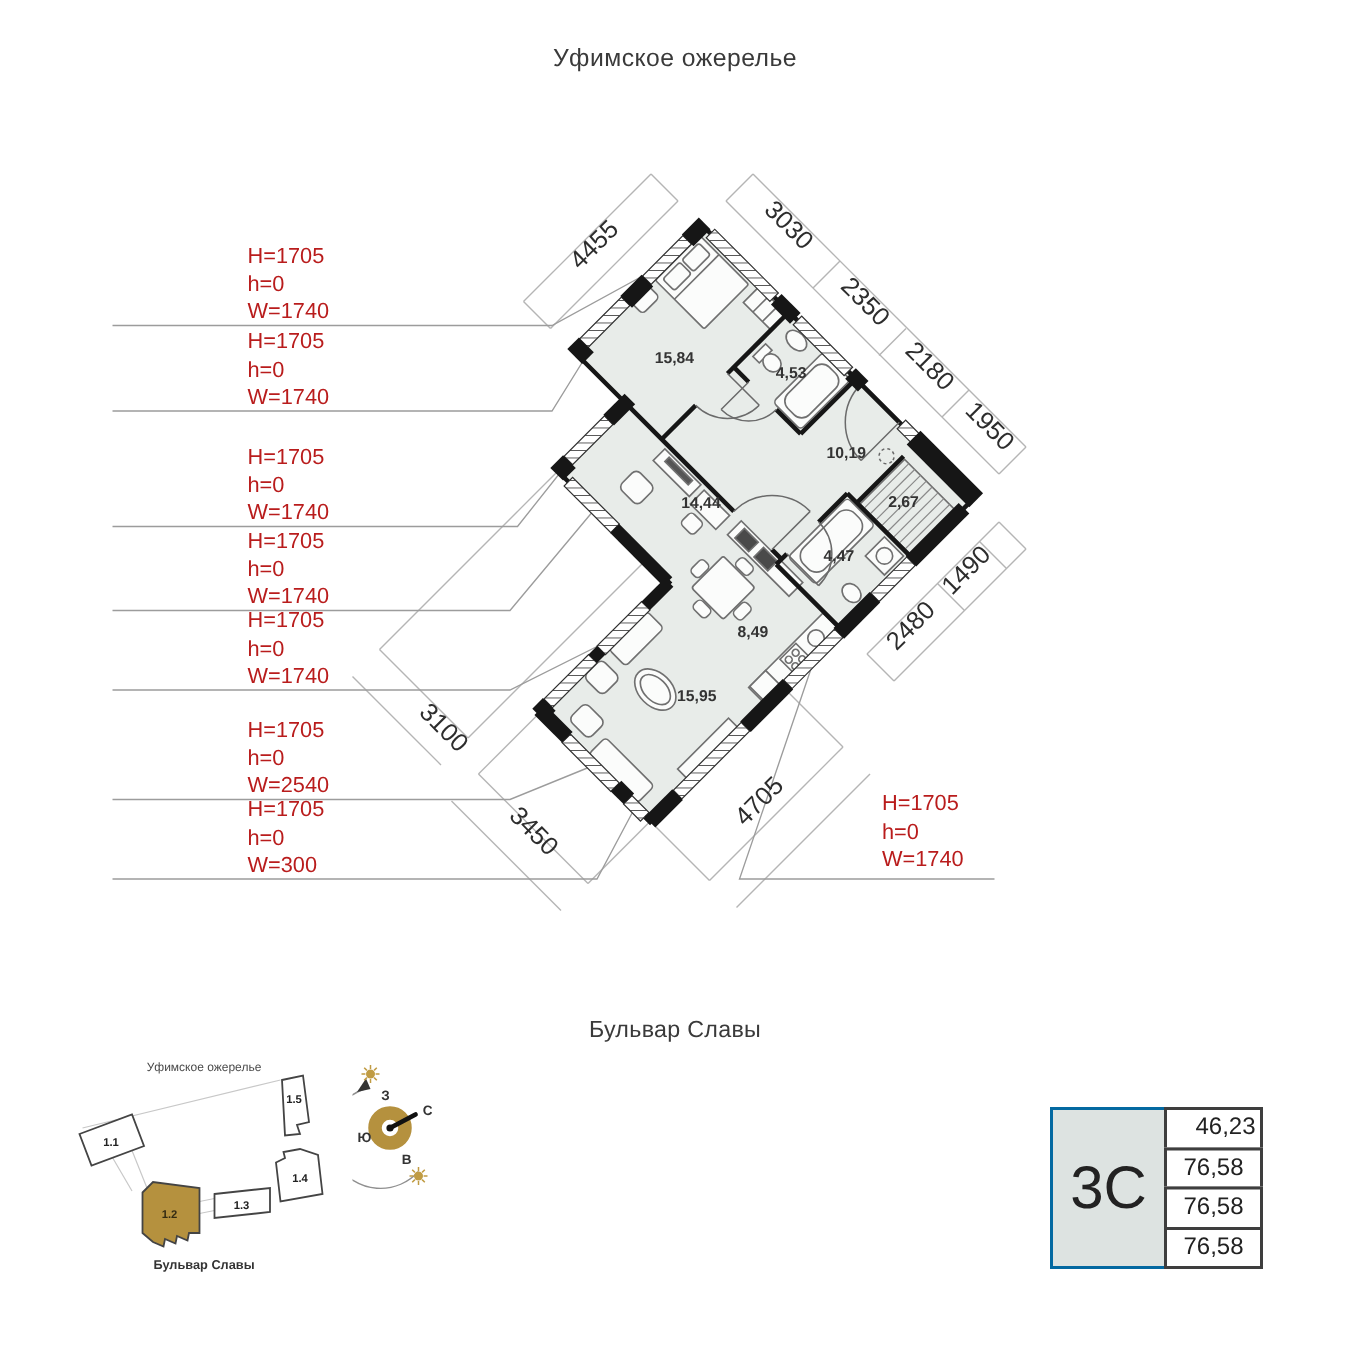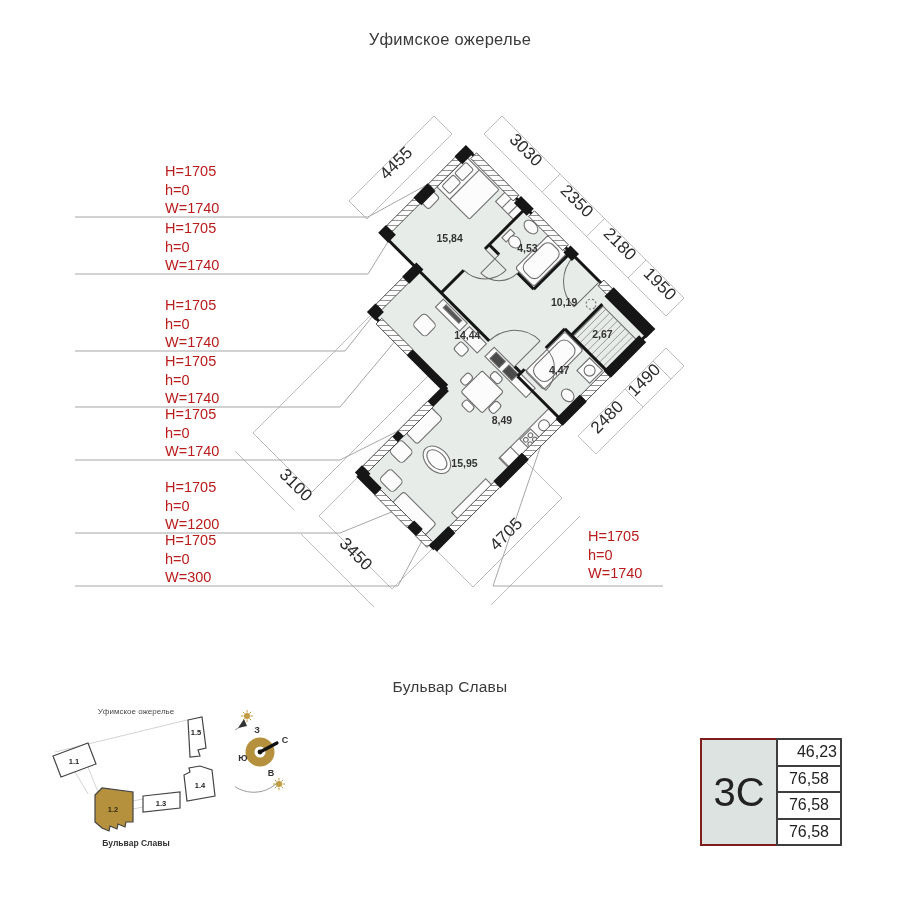--- a/index.html
+++ b/index.html
@@ -11,21 +11,21 @@
   #title{left:0;top:30px;width:900px;text-align:center;font-size:16.5px;font-weight:500;
          letter-spacing:.3px;color:#3a3a3a;}
   #street{left:0;top:678px;width:900px;text-align:center;font-size:15.5px;font-weight:500;
           letter-spacing:.2px;color:#3a3a3a;}
   .wl{position:absolute;font-size:14.5px;line-height:18.5px;color:#b91c1c;z-index:3;}
   #plan-svg{left:0;top:0;z-index:1;}
   #site-svg{left:50px;top:700px;z-index:2;}
   #compass-svg{left:235px;top:705px;z-index:2;}
   
   #info-table{left:700px;top:738px;width:146px;height:108px;display:flex;z-index:2;}
-  #info-unit{width:74px;height:104px;background:#dde3e1;border:2px solid #7f1d1d;
+  #info-unit{width:74px;height:104px;background:#dde3e1;border:2px solid #0369a1;
              display:flex;align-items:center;justify-content:center;
              font-size:40px;font-weight:300;color:#222;}
   #info-values{width:66px;display:flex;flex-direction:column;margin-left:-2px;}
   .info-cell{height:25px;border:2px solid #3e3e3e;margin-top:-2px;background:#fff;
              display:flex;align-items:center;justify-content:center;font-size:16px;color:#222;}
   .info-cell:first-child{margin-top:0;padding-left:16px;}
   svg text{font-family:"Liberation Sans","DejaVu Sans",sans-serif;}
   .dim{font-size:17px;fill:#2d2d2d;}
   .room-label{font-size:10.5px;font-weight:bold;fill:#333;}
 </style>
@@ -55,21 +55,21 @@
   <div>W=1740</div>
 </div>
 <div class="wl" style="left:165px;top:405px">
   <div>H=1705</div>
   <div>h=0</div>
   <div>W=1740</div>
 </div>
 <div class="wl" style="left:165px;top:478px">
   <div>H=1705</div>
   <div>h=0</div>
-  <div>W=1200</div>
+  <div>W=2540</div>
 </div>
 <div class="wl" style="left:165px;top:531px">
   <div>H=1705</div>
   <div>h=0</div>
   <div>W=300</div>
 </div>
 <div class="wl" style="left:588px;top:527px">
   <div>H=1705</div>
   <div>h=0</div>
   <div>W=1740</div>

